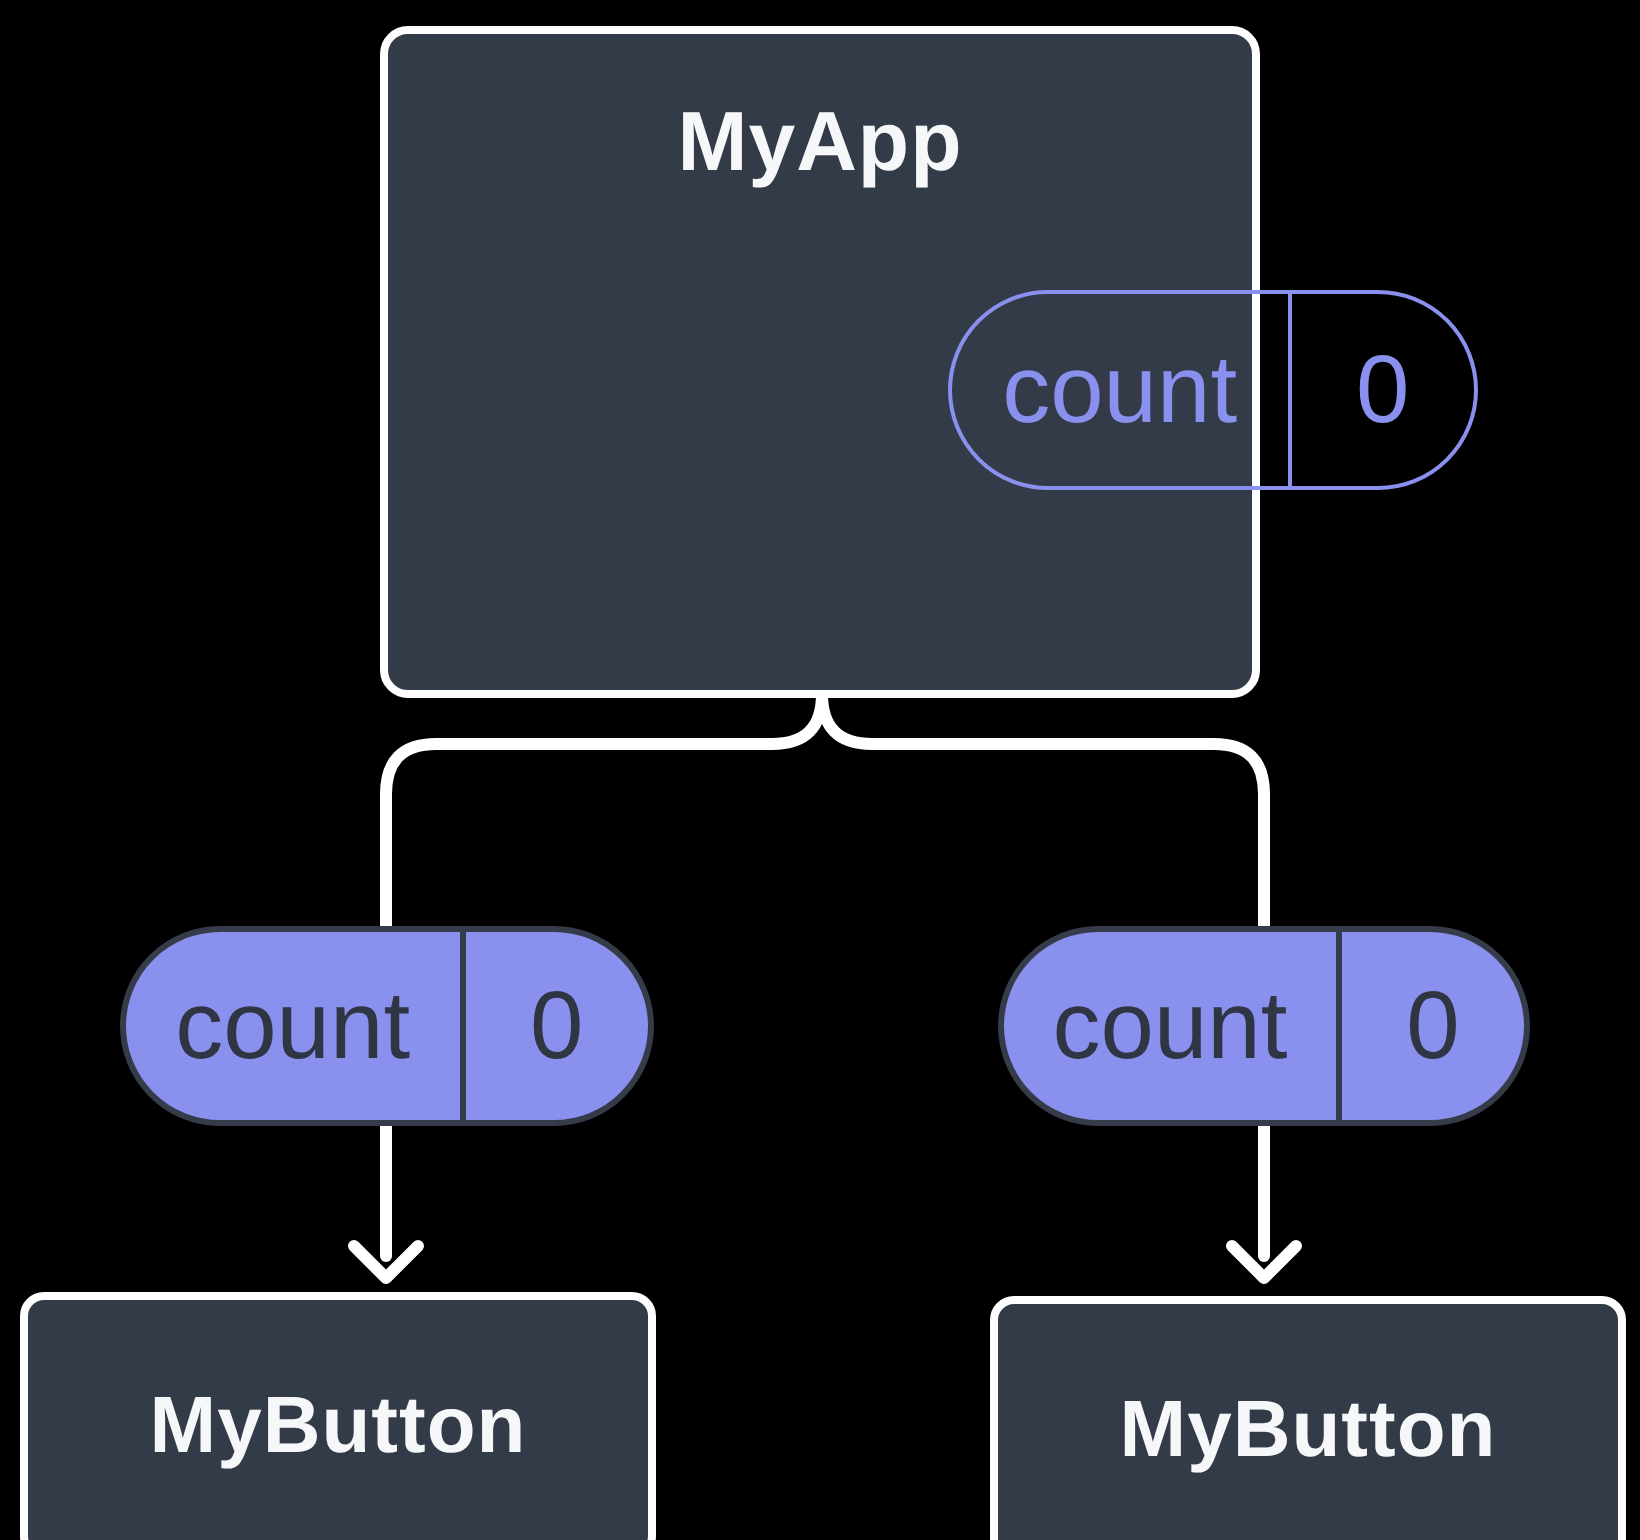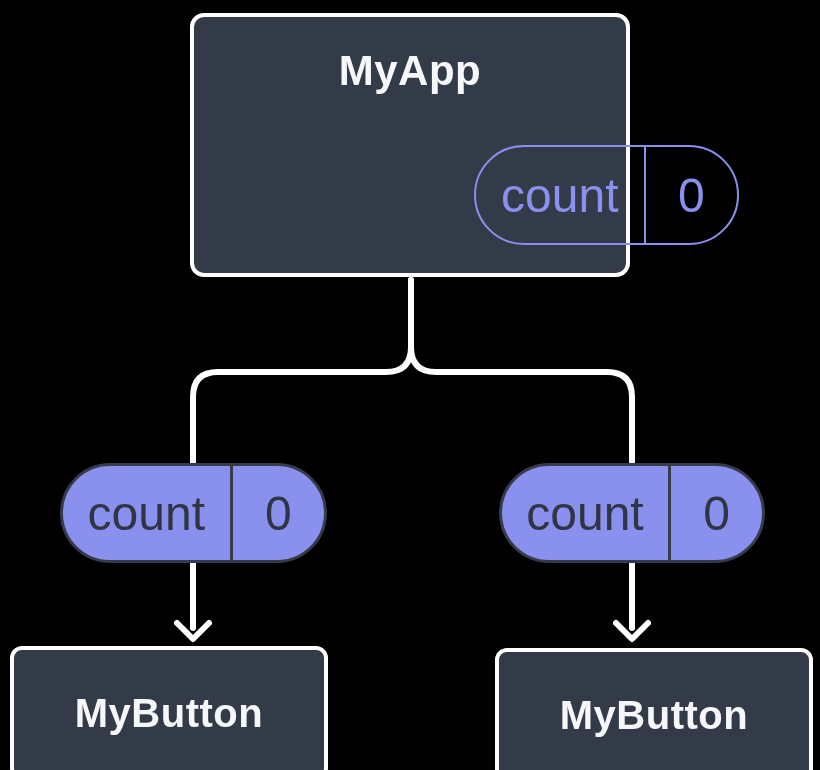--- a/index.html
+++ b/index.html
@@ -30,21 +30,21 @@
   }
   .node {
     position: absolute;
     box-sizing: border-box;
     background: var(--node-fill, #343B48);
     border: 4px solid var(--node-border, #fff);
     color: var(--node-text, #F6F7F9);
   }
   .node.root {
     left: 190px; top: 13px;
-    width: 440px; height: 264px;
+    width: 440px; height: 336px;
     border-radius: 14px;
     padding-left: 20px;
   }
   .node-title {
     position: absolute;
     left: 0; right: 0;
     top: 30px;
     text-align: center;
     font-size: 42px;
     font-weight: 700;

